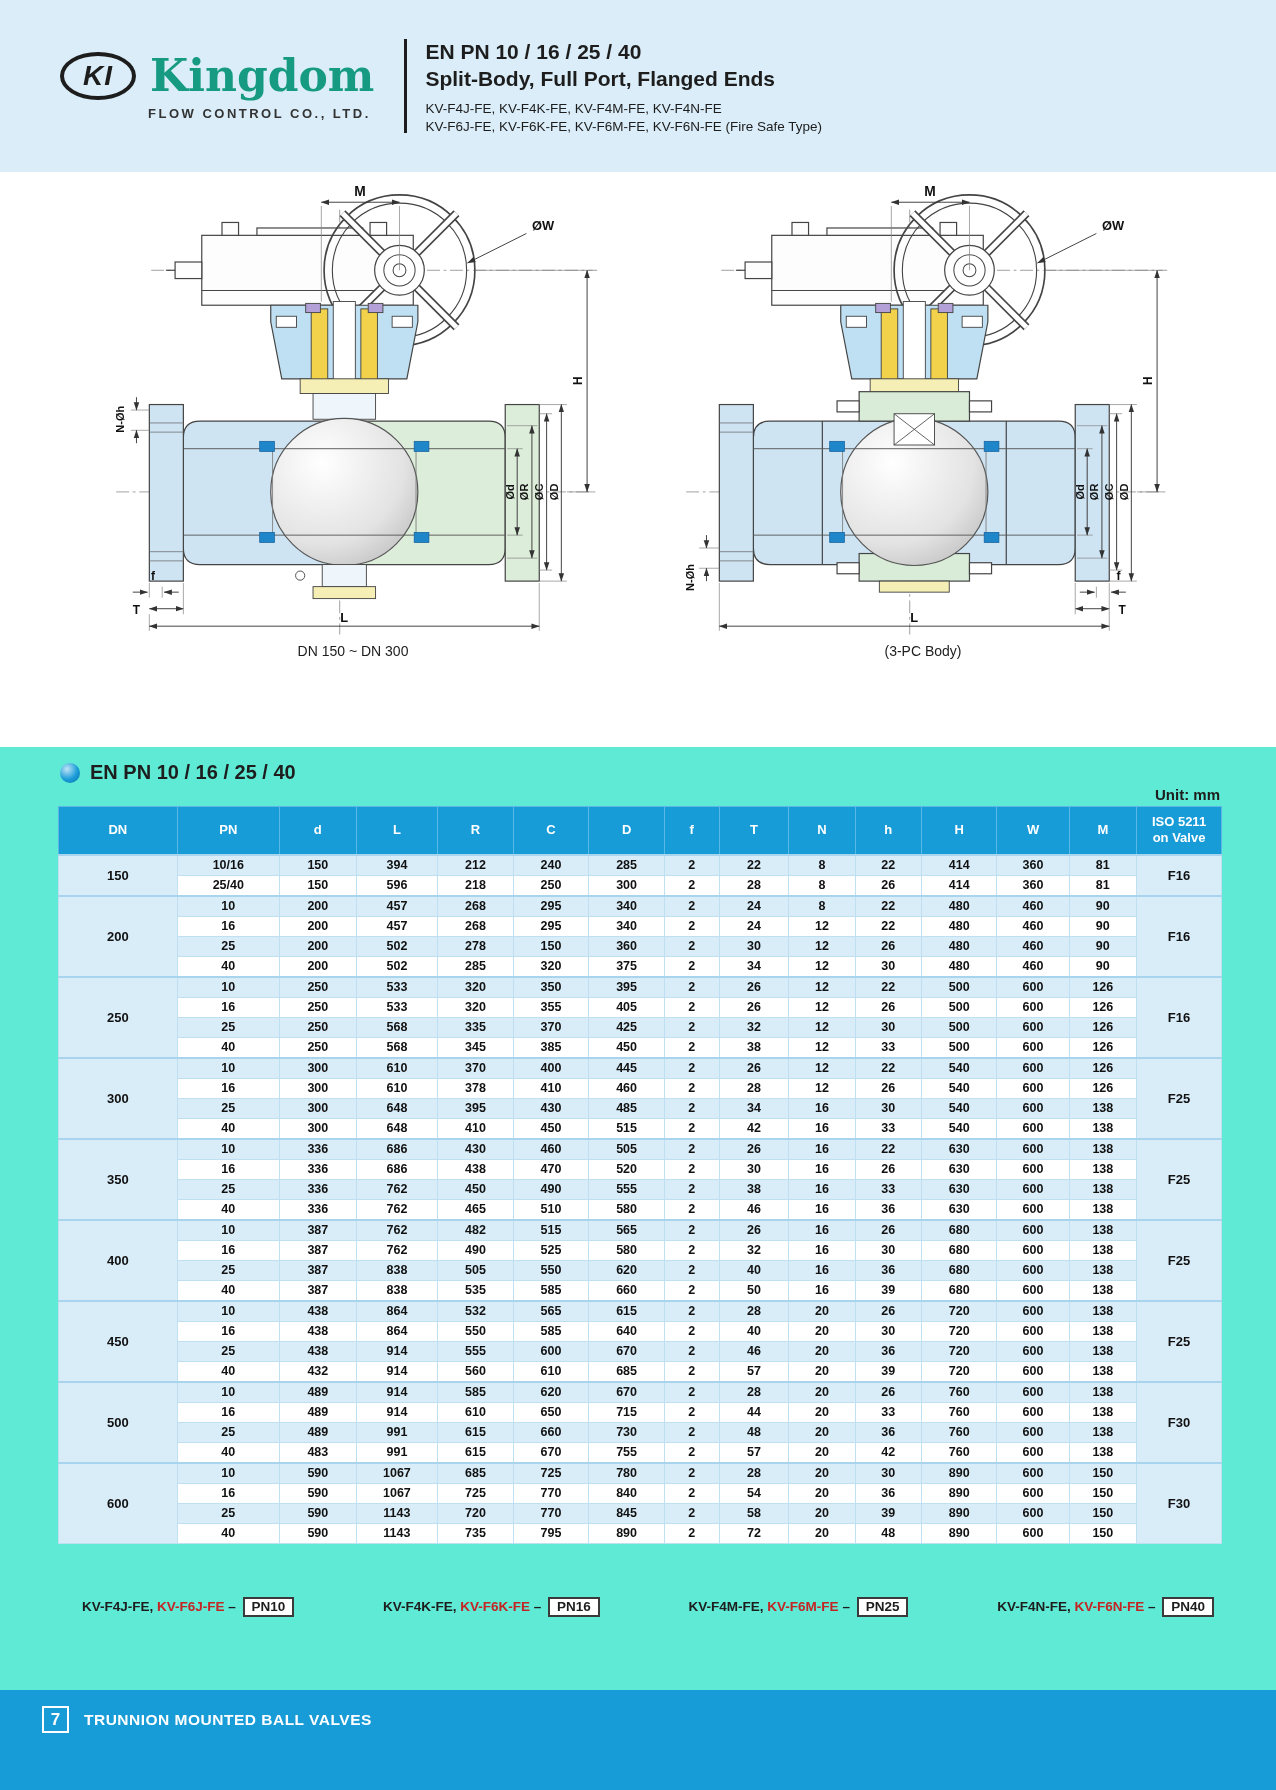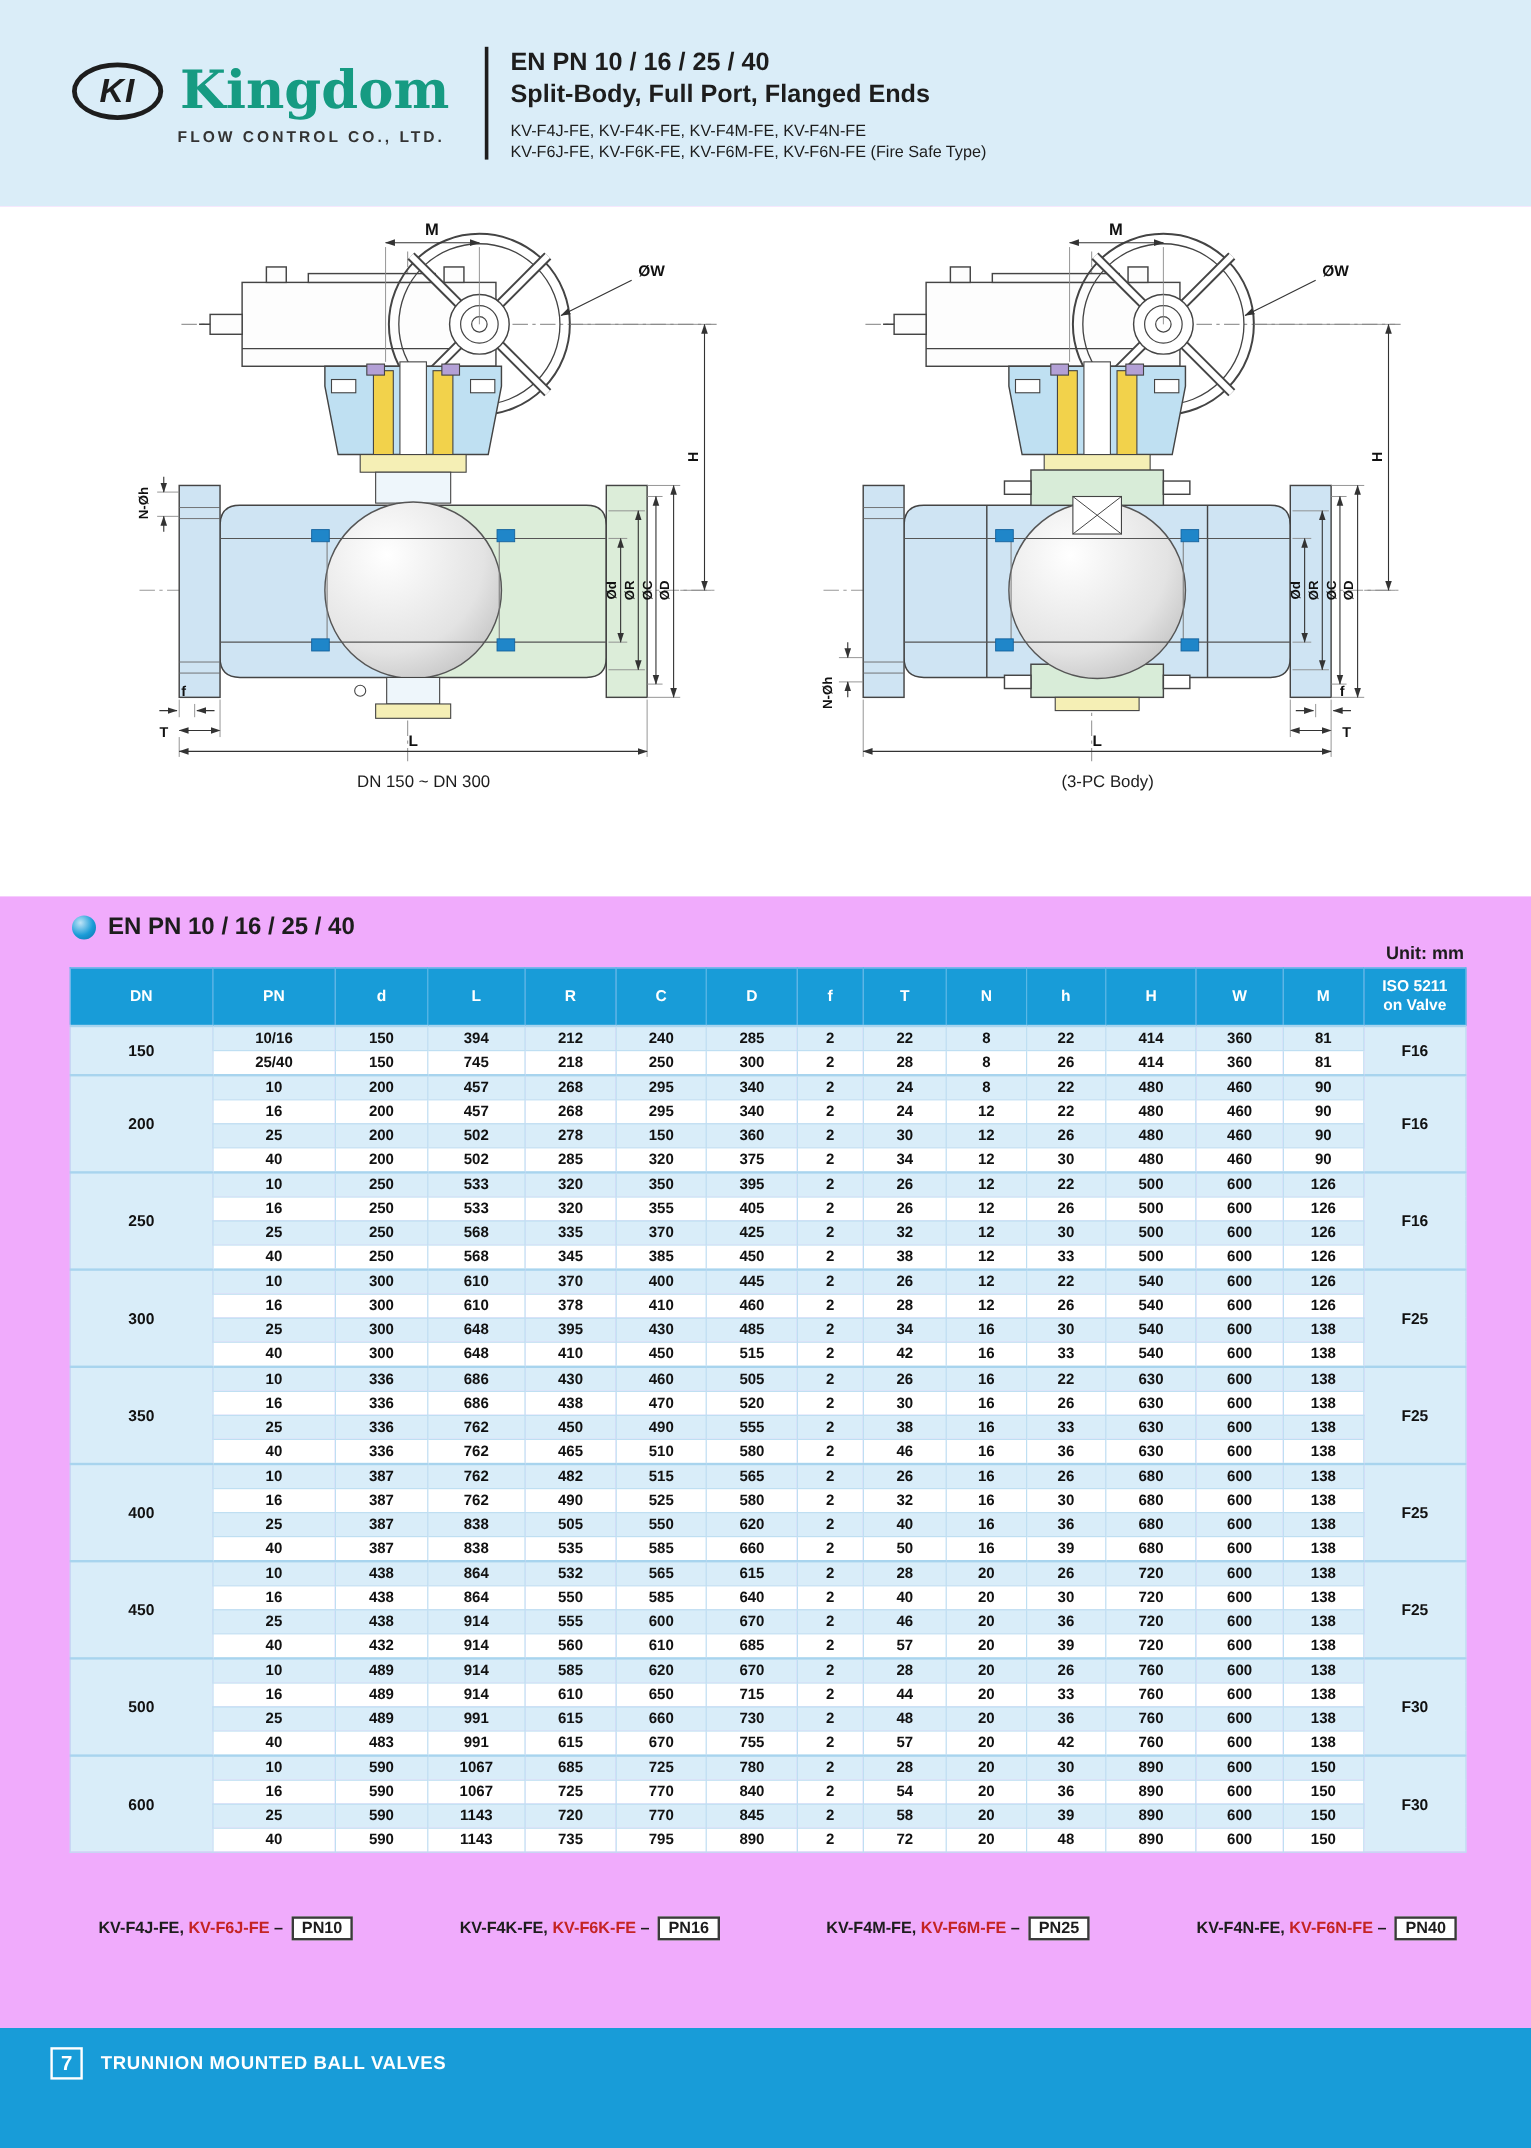--- a/index.html
+++ b/index.html
@@ -1,18 +1,18 @@
 <!DOCTYPE html>
 <html><head>
 <meta charset="utf-8">
 <style>
   * { box-sizing: border-box; }
   body { margin:0; background:#ffffff; }
   .page { width:1276px; height:1790px; position:relative; overflow:hidden;
-          font-family:"Liberation Sans", sans-serif; background:#f0abfc; }
+          font-family:"Liberation Sans", sans-serif; background:#5eead4; }
 
   
   .header-band { height:172px; background:#daedf8; display:flex; align-items:center; }
   .logo-wrap { margin-left:60px; }
   .logo-top { display:flex; align-items:center; gap:14px; }
   .ki-oval { width:76px; height:48px; border:4px solid #1d1d1d; border-radius:50%;
              display:flex; align-items:center; justify-content:center;
              font-weight:bold; font-style:italic; font-size:28px; color:#1d1d1d; letter-spacing:1px; }
   .brand { font-family:"DejaVu Serif", serif; font-weight:bold; color:#169b82; font-size:44px; line-height:1; }
   .company { font-size:13px; color:#333; letter-spacing:2.5px; font-weight:bold; margin:6px 0 0 88px; }
@@ -424,21 +424,21 @@
             <td>8</td>
             <td>22</td>
             <td>414</td>
             <td>360</td>
             <td>81</td>
             <td rowspan="2" class="iso-cell">F16</td>
           </tr>
           <tr class="plain">
             <td>25/40</td>
             <td>150</td>
-            <td>745</td>
+            <td>596</td>
             <td>218</td>
             <td>250</td>
             <td>300</td>
             <td>2</td>
             <td>28</td>
             <td>8</td>
             <td>26</td>
             <td>414</td>
             <td>360</td>
             <td>81</td>

